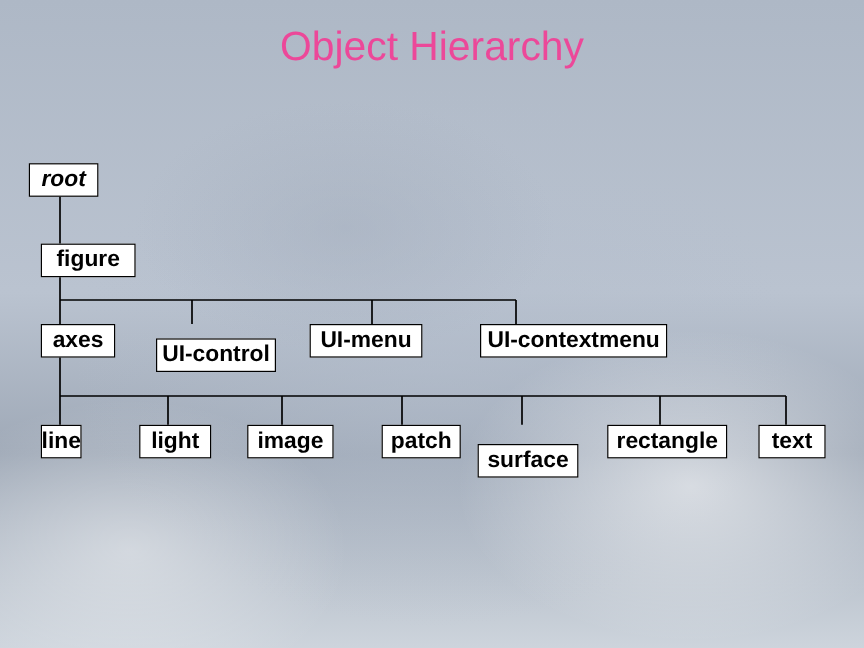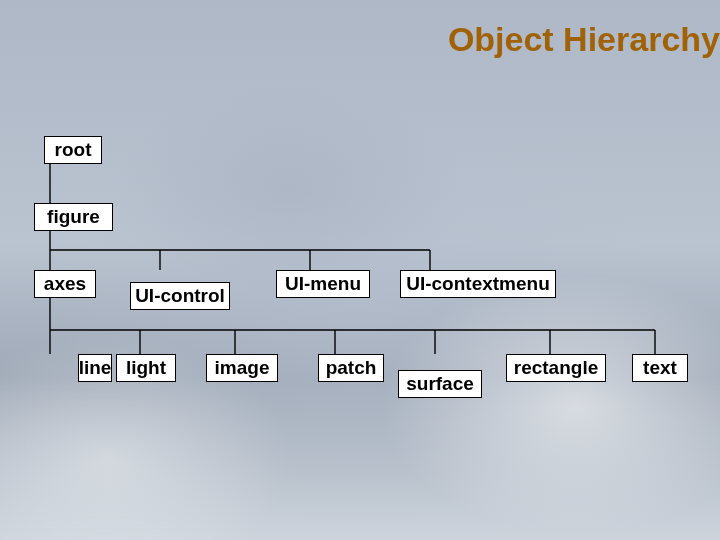--- a/index.html
+++ b/index.html
@@ -15,24 +15,24 @@
       radial-gradient(ellipse 250px 150px at 40% 35%, rgba(160,170,185,0.40) 0%, rgba(255,255,255,0) 70%),
       radial-gradient(ellipse 400px 300px at 50% 55%, rgba(180,190,205,0.55) 0%, rgba(255,255,255,0) 75%),
       linear-gradient(180deg, #aeb8c6 0%, #bac3d0 45%, #9fa9b7 70%, #cdd4dc 100%);
   }
   .stage { position: relative; width: 720px; height: 540px; }
   .title {
     position: absolute;
     top: 20px;
     left: 0;
     width: 720px;
-    text-align: right;
+    text-align: center;
     font-size: 34px;
-    font-weight: bold;
-    color: #a16207;
+    font-weight: normal;
+    color: #ec4899;
   }
   .node {
     position: absolute;
     background: #ffffff;
     border: 1px solid #000;
     font-size: 19px;
     font-weight: bold;
     color: #000;
     display: flex;
     align-items: center;
@@ -53,30 +53,30 @@
     stroke-width: 1.4;
   }
 </style>
 </head>
 <body>
 
 <div class="stage">
 
   <div class="title">Object Hierarchy</div>
 
-  <div class="node" style="left:44px;  top:136px; width:58px;">root</div>
+  <div class="node" style="left:24px;  top:136px; width:58px;font-style:italic;">root</div>
 
   <div class="node" style="left:34px;  top:203px; width:79px;">figure</div>
 
   <div class="node" style="left:34px;  top:270px; width:62px;">axes</div>
   <div class="node" style="left:130px; top:282px; width:100px;">UI-control</div>
-  <div class="node" style="left:276px; top:270px; width:94px;">UI-menu</div>
+  <div class="node" style="left:258px; top:270px; width:94px;">UI-menu</div>
   <div class="node" style="left:400px; top:270px; width:156px;">UI-contextmenu</div>
 
-  <div class="node" style="left:34px;  top:354px; width:34px;margin-left:44px;">line</div>
+  <div class="node" style="left:34px;  top:354px; width:34px;">line</div>
   <div class="node" style="left:116px; top:354px; width:60px;">light</div>
   <div class="node" style="left:206px; top:354px; width:72px;">image</div>
   <div class="node" style="left:306px; top:354px; width:66px;margin-left:12px;">patch</div>
   <div class="node" style="left:398px; top:370px; width:84px;">surface</div>
   <div class="node" style="left:632px; top:354px; width:56px;">text</div>
   <div class="node" style="left:506px; top:354px; width:100px;">rectangle</div>
 
   <svg class="connectors">
 
     <line x1="50" y1="164" x2="50" y2="203"></line>

